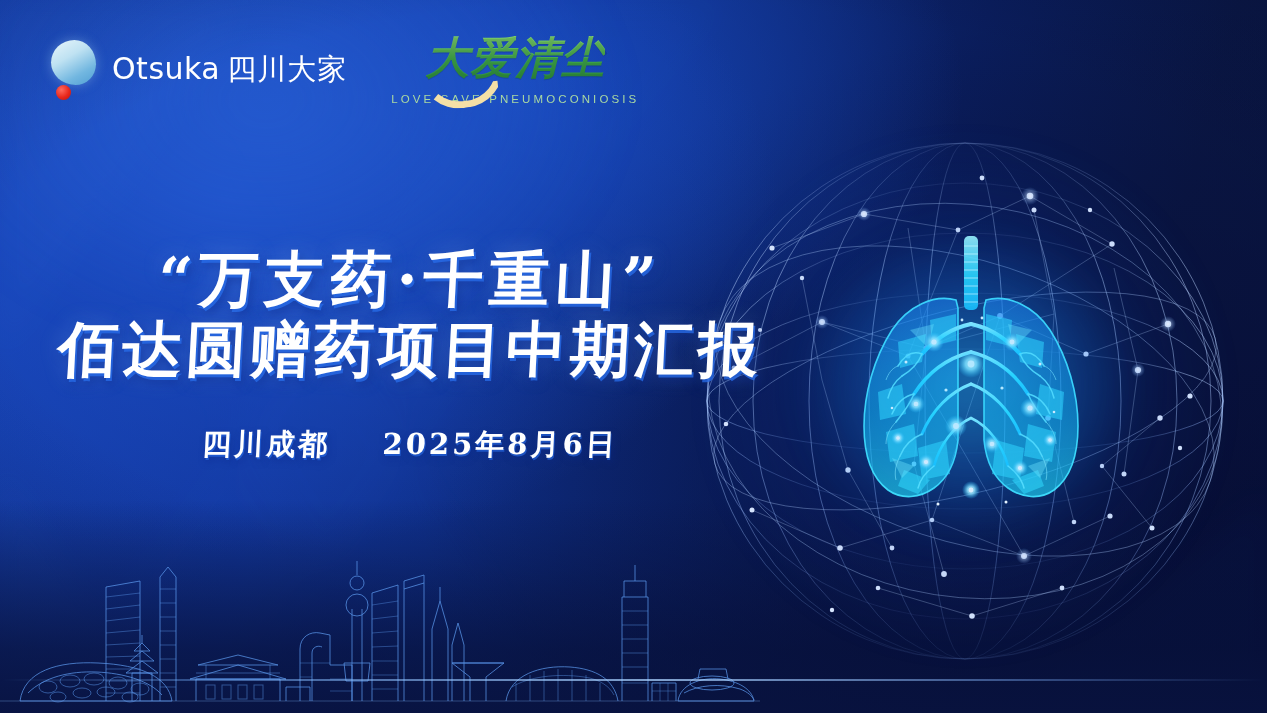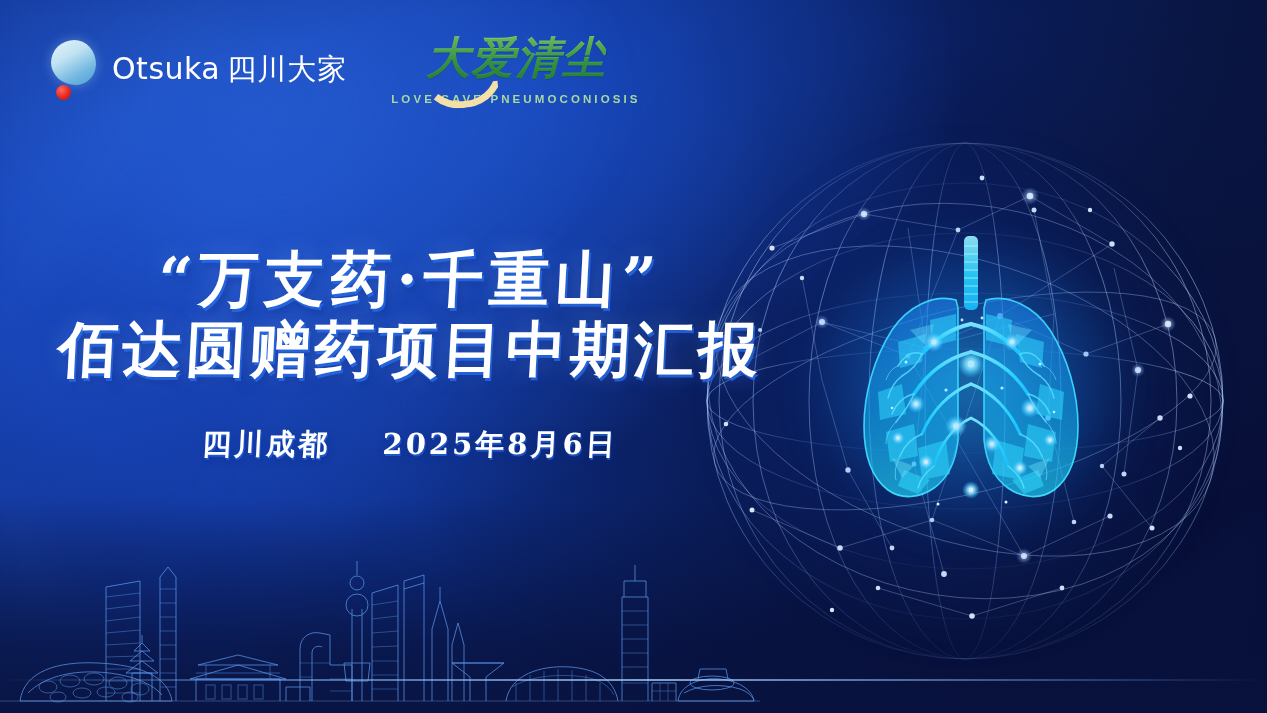--- a/index.html
+++ b/index.html
@@ -215,21 +215,21 @@
     border-top-color: transparent;
     border-left-color: transparent;
     border-right-color: transparent;
     border-radius: 0 0 44px 44px;
     transform: rotate(-6deg);
     pointer-events: none;
   }
   .dac-en {
     margin-top: 6px;
     font-size: 11.5px;
-    font-weight: 700;
+    font-weight: 400;
     letter-spacing: 3.1px;
     color: #a9d8a2;
     white-space: nowrap;
   }
 
   
   .title-block {
     position: absolute;
     left: 0;
     top: 246px;

